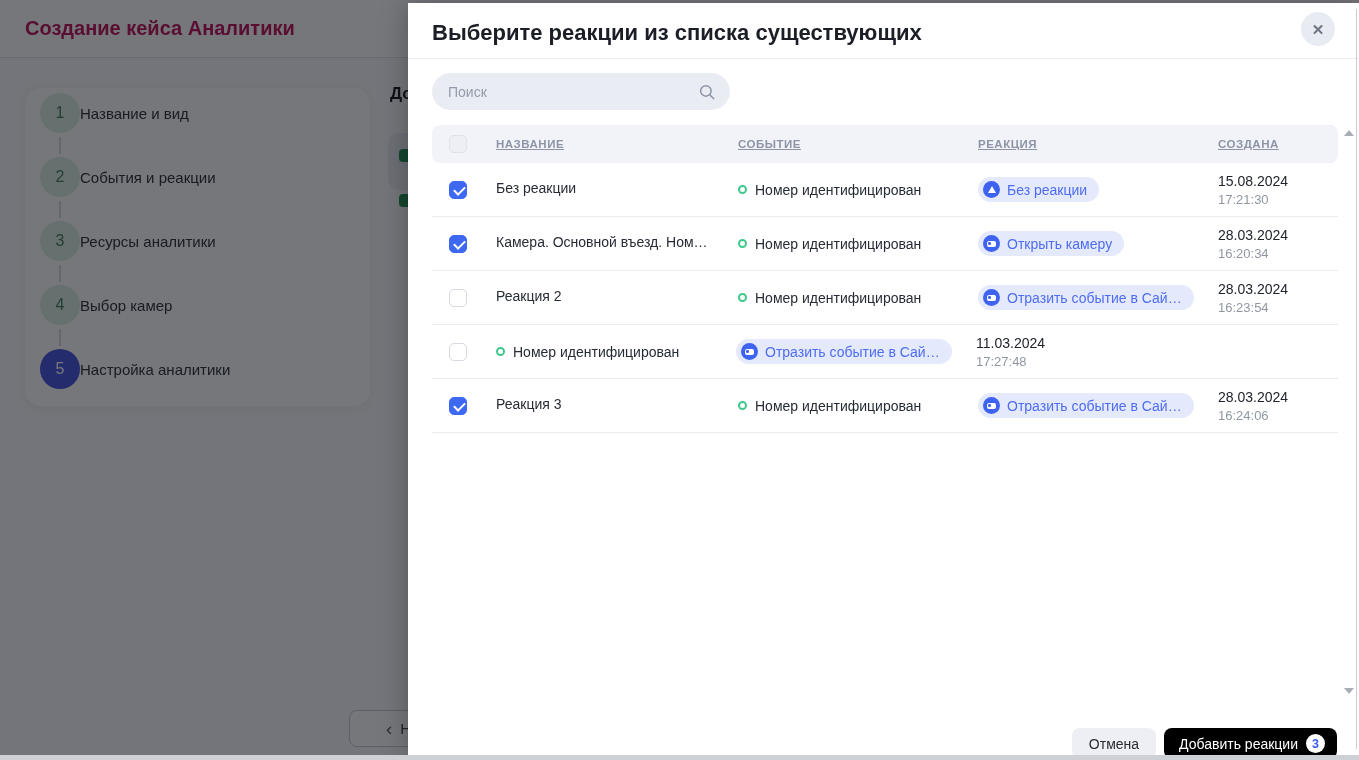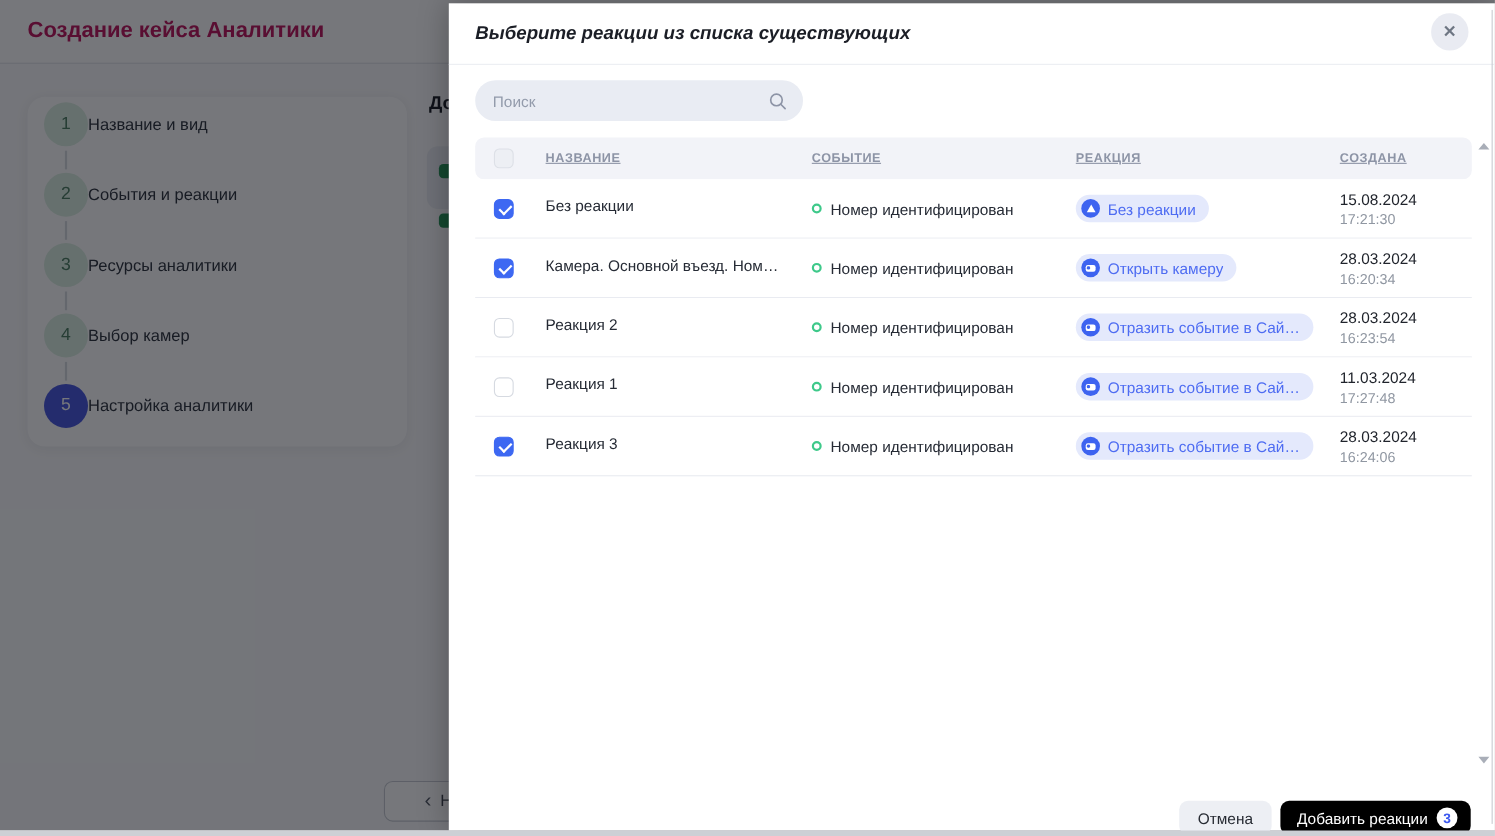--- a/index.html
+++ b/index.html
@@ -36,22 +36,22 @@
     font-size:15px; color:#3f454f; }
   .back-chevron { font-size:19px; color:#565d68; line-height:1; }
 
   
   .overlay { position:absolute; left:0; top:0; width:1359px; height:755px;
     background:rgba(5,8,15,.55); z-index:10; }
 
   
   .modal { position:absolute; left:408px; top:3px; width:951px; height:752px;
     background:#fff; z-index:20; box-shadow:0 0 26px rgba(0,0,0,.28); }
-  .modal-title { position:absolute; left:24px; top:17px; font-size:17px;
-    font-weight:700; color:#1b1e26;font-style:italic; }
+  .modal-title { position:absolute; left:24px; top:17px; font-size:22px;
+    font-weight:700; color:#1b1e26; }
   .close-button { position:absolute; left:893px; top:9px; width:34px; height:34px;
     border-radius:50%; background:#e9ebf2; display:flex; align-items:center;
     justify-content:center; cursor:pointer; }
   .close-x { font-size:15px; font-weight:700; color:#6e7683; line-height:1; }
   .modal-divider { position:absolute; left:0; top:55px; width:100%; height:1px; background:#eceef2; }
 
   .search-box { position:absolute; left:24px; top:70px; width:298px; height:37px;
     background:#e9ecf3; border-radius:19px; display:flex; align-items:center; padding:0 14px 0 16px; }
   .search-box input { flex:1; border:none; outline:none; background:transparent;
     font-size:14px; color:#2b303a; font-family:"Liberation Sans", sans-serif; }
@@ -267,21 +267,20 @@
     </div>
     <div class="c-date">
       <span class="date-main">28.03.2024</span>
       <span class="date-time">16:23:54</span>
     </div>
   </div>
         <div class="trow">
     <div class="c-check">
             <span class="checkbox"></span>
           </div>
-    <div class="c-name"><span class="name-text">Реакция 1</span></div>
     <div class="c-event">
       <span class="event-dot"></span>
       <span class="event-text">Номер идентифицирован</span>
     </div>
     <div class="c-react">
       <span class="badge">
         <span class="badge-ic cam"></span>
         <span class="badge-text">Отразить событие в Сай…</span>
       </span>
     </div>

